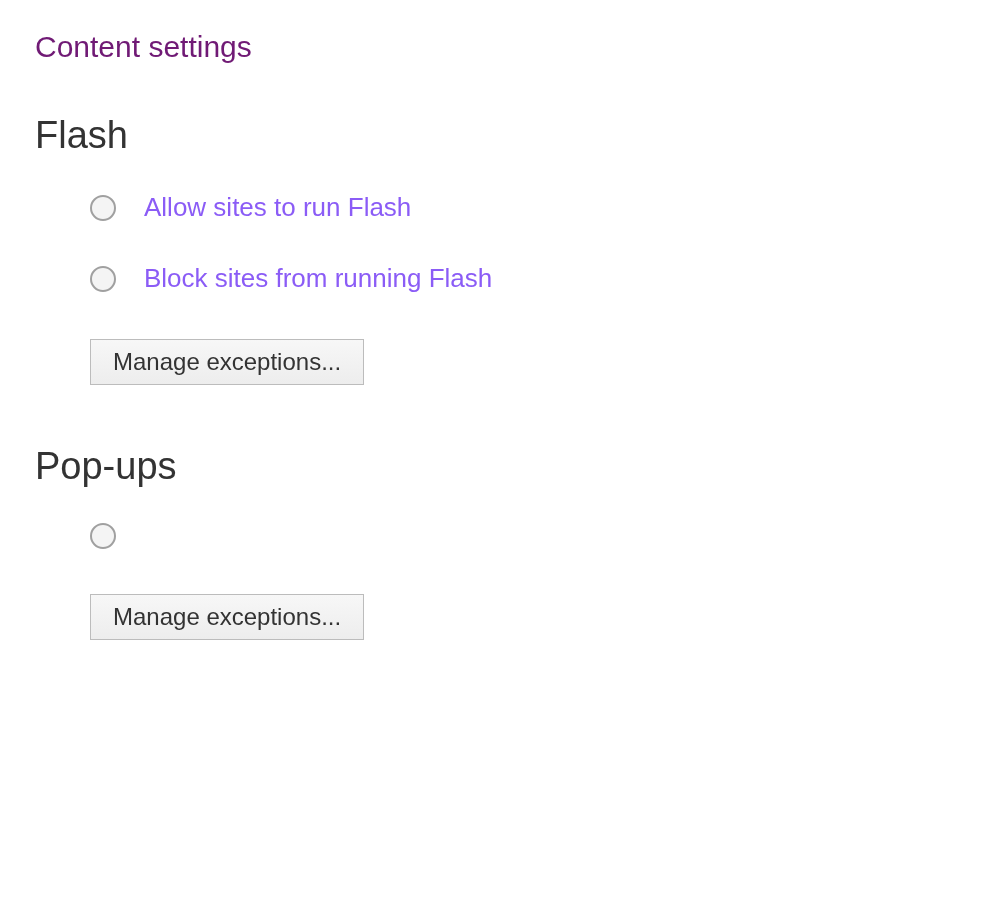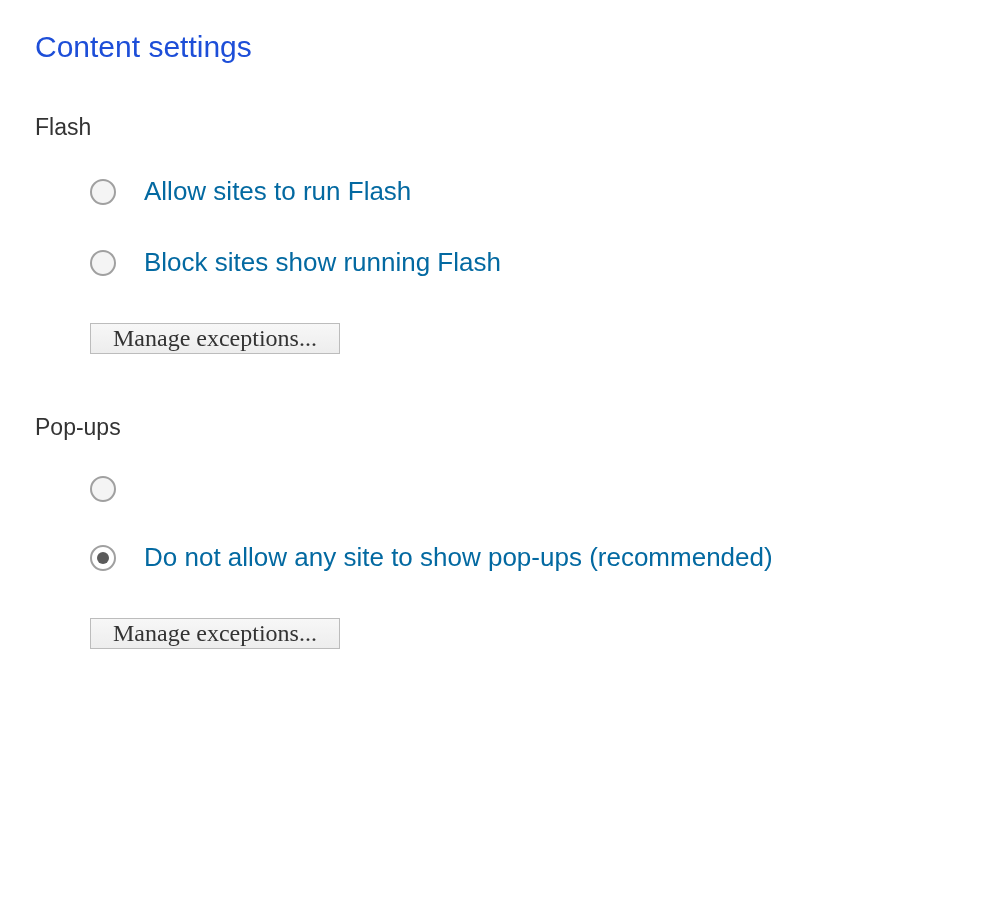--- a/index.html
+++ b/index.html
@@ -11,25 +11,25 @@
       font-family: "Segoe UI", Arial, sans-serif;
       background: #ffffff;
       color: #333333;
       padding: 30px 35px;
       width: 1000px;
       height: 908px;
     }
     .page-title {
       font-size: 30px;
       font-weight: 400;
-      color: #1d4ed8;
+      color: #701a75;
       margin-bottom: 50px;
     }
     .section-heading {
-      font-size: 23px;
+      font-size: 38px;
       font-weight: 400;
       color: #333333;
       margin-bottom: 35px;
     }
     .options-group {
       padding-left: 55px;
       margin-bottom: 60px;
     }
     .radio-row {
       display: flex;
@@ -58,29 +58,29 @@
       border-radius: 50%;
       background: #5b5b5b;
       display: none;
     }
     .radio-row.selected .radio-inner {
       display: block;
     }
     .radio-label {
       font-size: 26px;
       font-weight: 400;
-      color: #0369a1;
+      color: #8b5cf6;
     }
     .manage-button {
-      font-family: Liberation Serif, serif;
+      font-family: Liberation Sans, sans-serif;
       font-size: 24px;
       color: #333333;
       background: linear-gradient(to bottom, #f7f7f7, #ededed);
       border: 1px solid #bcbcbc;
-      padding: 1px 22px;
+      padding: 8px 22px;
       cursor: pointer;
       margin-top: 5px;
       text-align: center;
     }
   </style>
 </head>
 <body>
 
 <h1 class="page-title">Content settings</h1>
 
@@ -88,34 +88,28 @@
 <div class="options-group">
 
   <div class="radio-row">
     <span class="radio-outer"></span>
     <span class="radio-label">Allow sites to run Flash</span>
   </div>
 
 
   <div class="radio-row">
     <span class="radio-outer"></span>
-    <span class="radio-label">Block sites show running Flash</span>
+    <span class="radio-label">Block sites from running Flash</span>
   </div>
 
   <button class="manage-button">Manage exceptions...</button>
 </div>
 
 <h2 class="section-heading">Pop-ups</h2>
 <div class="options-group">
 
   <div class="radio-row">
     <span class="radio-outer"></span>
   </div>
 
-  <div class="radio-row selected">
-    <span class="radio-outer filled">
-        <span class="radio-inner"></span>
-      </span>
-    <span class="radio-label">Do not allow any site to show pop-ups (recommended)</span>
-  </div>
 
   <button class="manage-button">Manage exceptions...</button>
 </div>
 
 </body></html>

